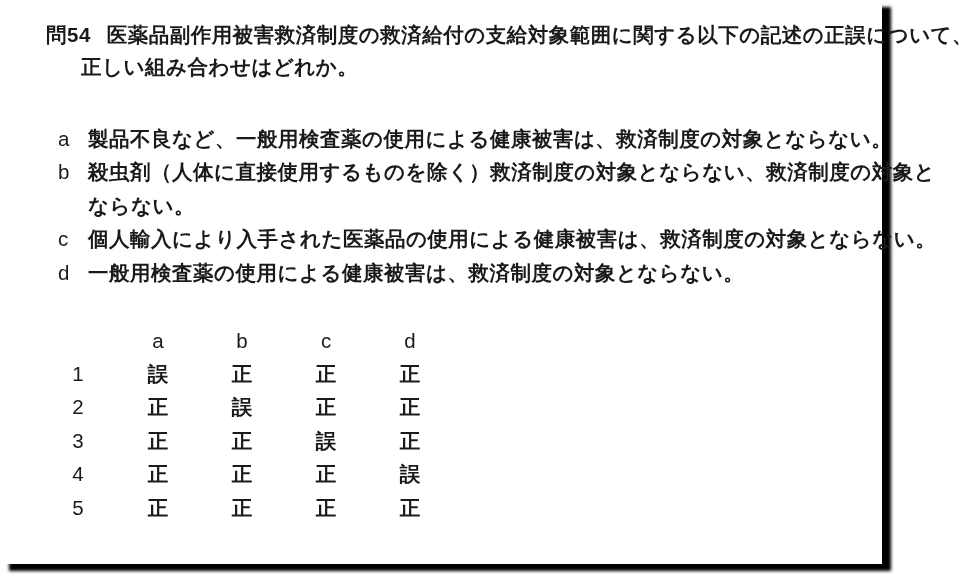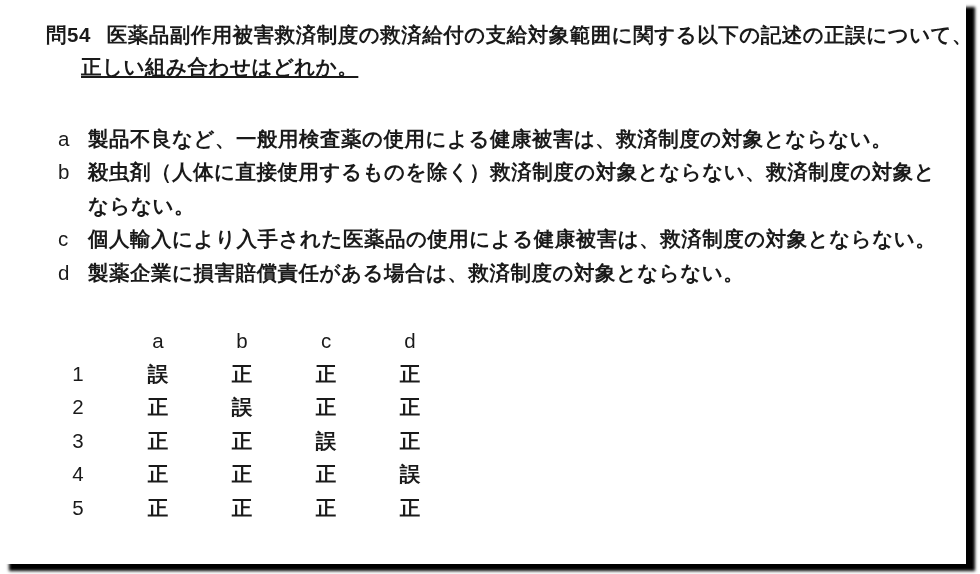--- a/index.html
+++ b/index.html
@@ -13,40 +13,40 @@
     position: relative;
     overflow: hidden;
     font-family: "Liberation Sans", "DejaVu Sans", sans-serif;
     color: #1a1a1a;
   }
   
   .page {
     position: absolute;
     left: 0;
     top: 0;
-    width: 966px;
+    width: 882px;
     height: 564px;
     background: #ffffff;
     box-shadow: 9px 7px 3px #000000;
   }
 
   
   .question {
     position: absolute;
     left: 46px;
     top: 19px;
     font-size: 20.5px;
     line-height: 32px;
     font-weight: 600;
     letter-spacing: 0.5px;
   }
   .q-line1 { white-space: nowrap; }
   .q-num   { font-weight: 600; }
   .q-body  { margin-left: 16px; }
-  .q-line2 { margin-left: 35px; text-decoration: underline; }
+  .q-line2 { margin-left: 35px; }
 
   
   .statements {
     position: absolute;
     left: 58px;
     top: 122px;
     width: 880px;
     font-size: 20.5px;
     line-height: 33.4px;
     font-weight: 600;
@@ -102,21 +102,21 @@
     <div class="statement">
       <span class="s-letter">b</span>
       <span class="s-text">殺虫剤（人体に直接使用するものを除く）救済制度の対象とならない、救済制度の対象とならない。</span>
     </div>
     <div class="statement">
       <span class="s-letter">c</span>
       <span class="s-text">個人輸入により入手された医薬品の使用による健康被害は、救済制度の対象とならない。</span>
     </div>
     <div class="statement">
       <span class="s-letter">d</span>
-      <span class="s-text">製薬企業に損害賠償責任がある場合は、救済制度の対象とならない。</span>
+      <span class="s-text">一般用検査薬の使用による健康被害は、救済制度の対象とならない。</span>
     </div>
   </div>
 
   <table class="answer-table">
     <colgroup>
       <col style="width:76px">
       <col style="width:84px">
       <col style="width:84px">
       <col style="width:84px">
       <col style="width:84px">

